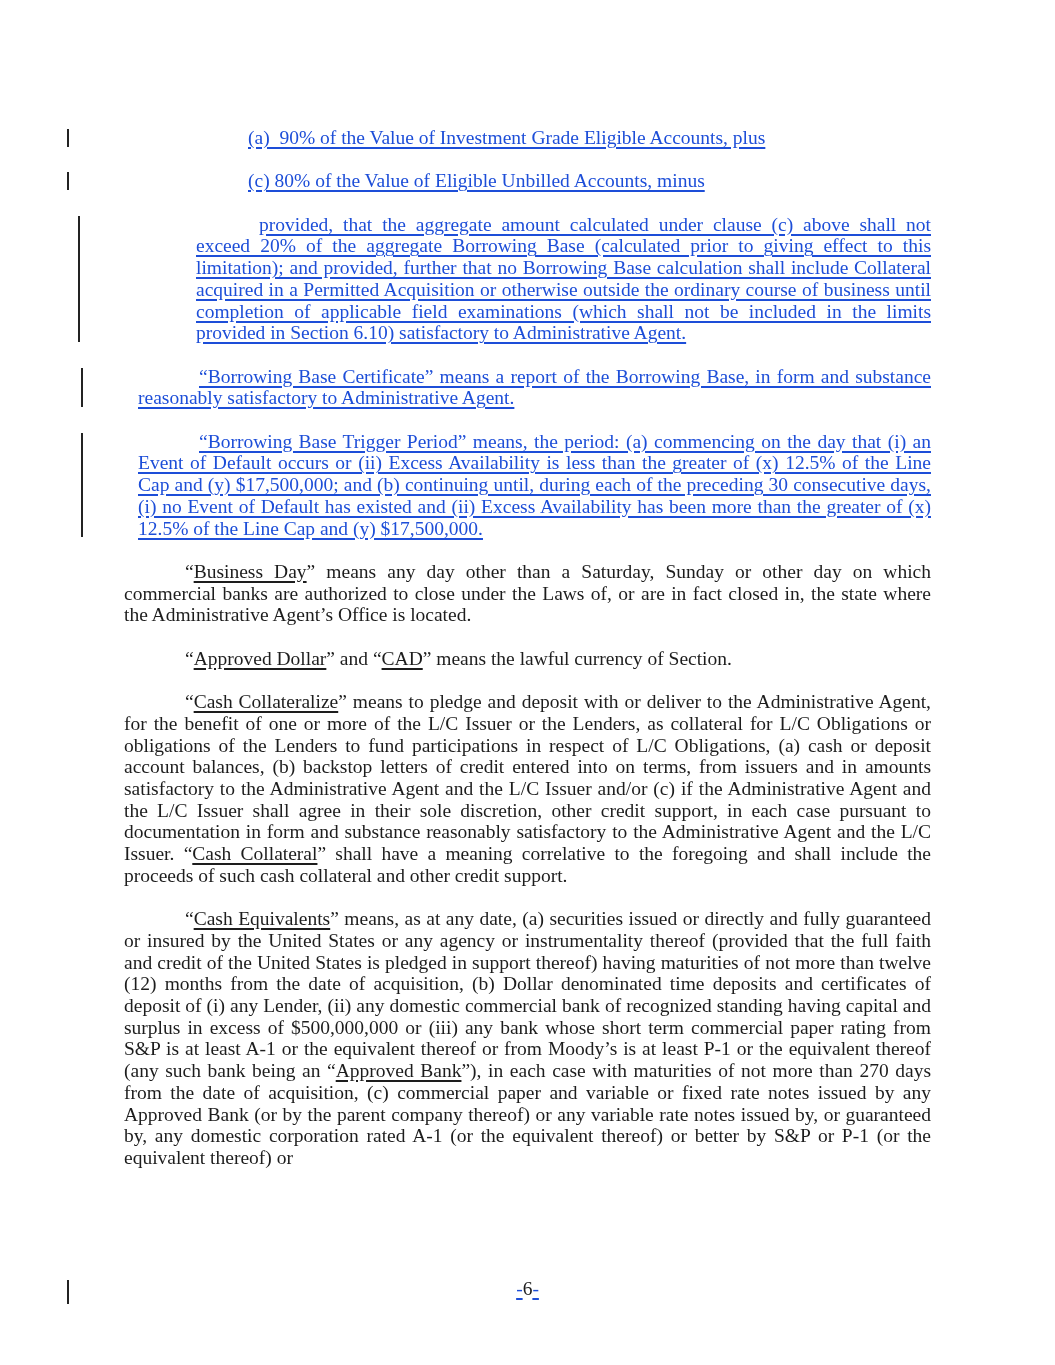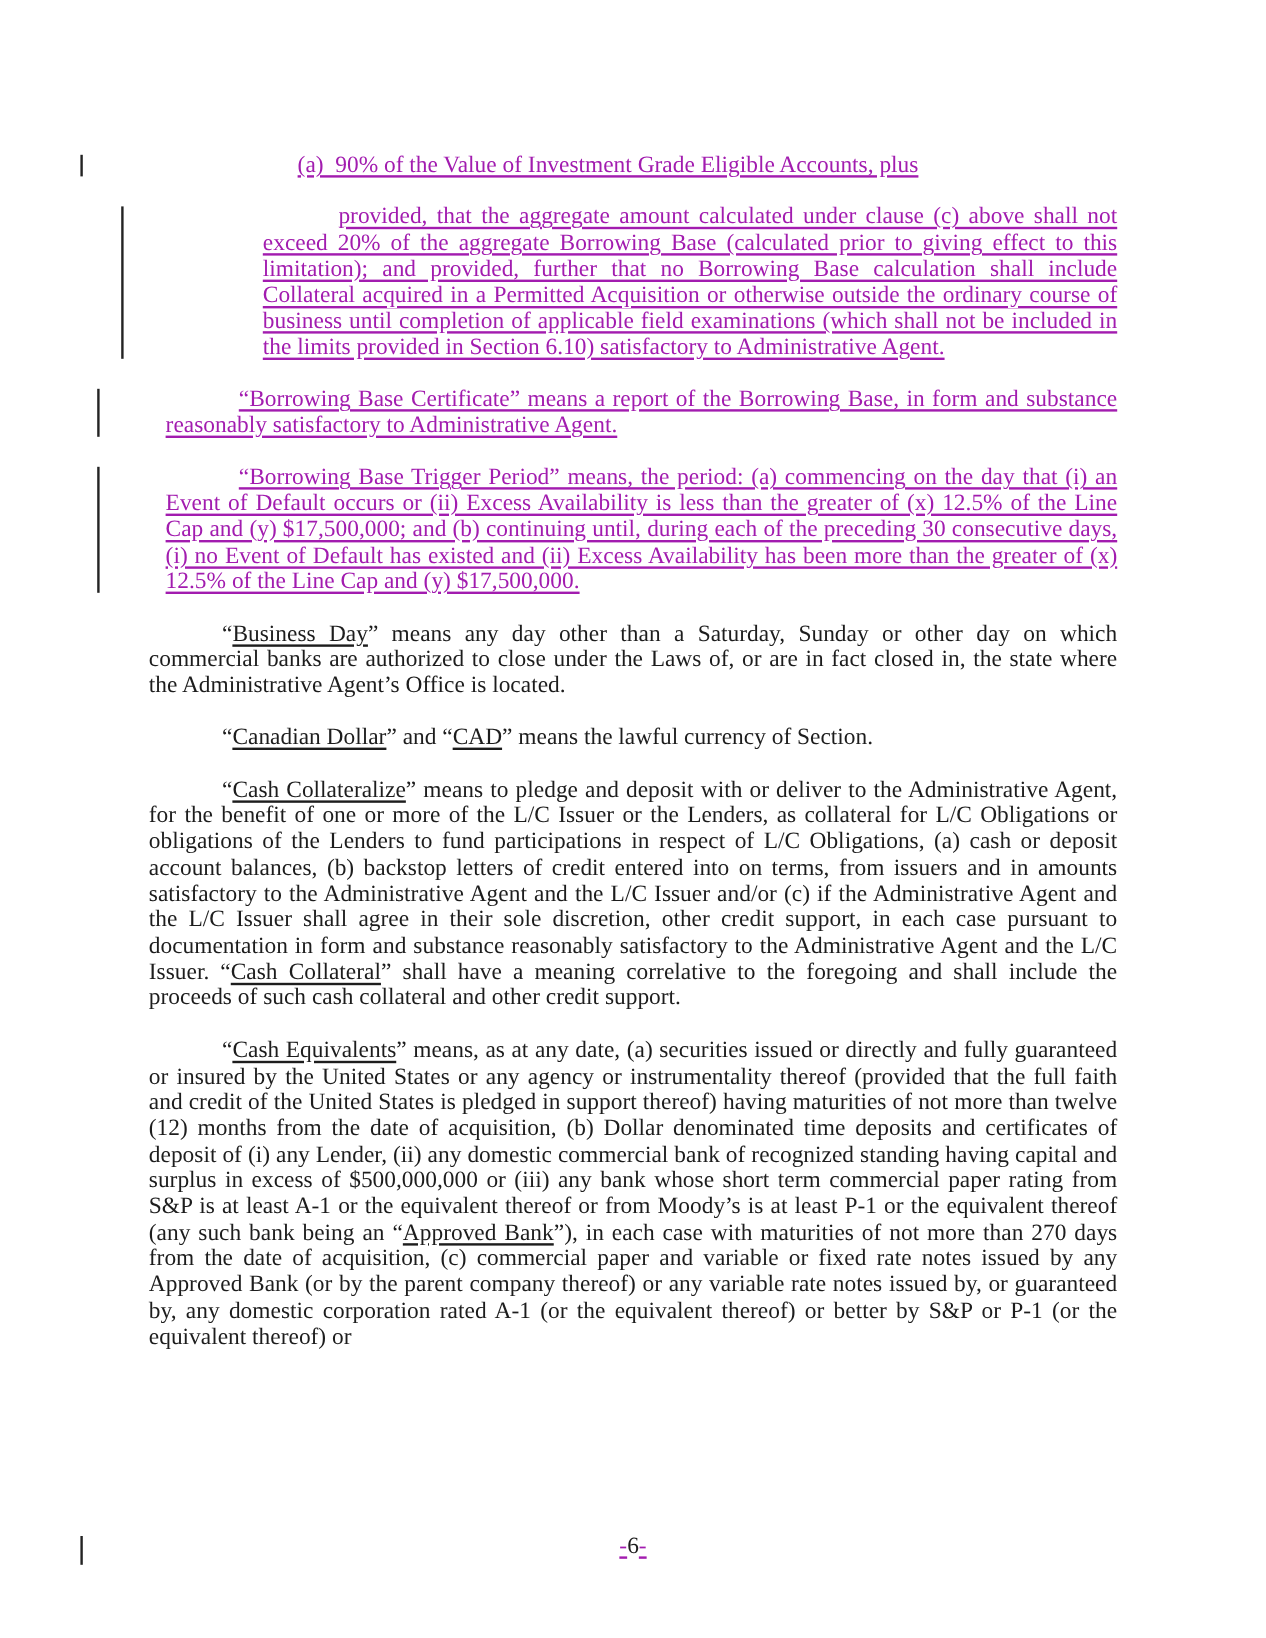--- a/index.html
+++ b/index.html
@@ -12,26 +12,26 @@
     box-sizing: border-box;
     padding: 127px 124px 0 124px;
     font-family: "Liberation Serif", "DejaVu Serif", serif;
     font-size: 19.5px;
     line-height: 21.7px;
     color: #1d1d1d;
     overflow: hidden;
   }
   .para { margin: 0 0 21.7px 0; }
   .p-item    { margin-left: 124px; }
-  .p-provided{ margin-left: 95px; text-indent: 63px; text-align: justify; }
+  .p-provided{ margin-left: 72px; text-indent: 63px; text-align: justify; }
   .p-insbody { margin-left: 14px;    text-indent: 61px; text-align: justify; }
   .p-body    { margin-left: 0;    text-indent: 61px; text-align: justify; font-family: Liberation Serif, serif; }
 
   .run-ins {
-    color: #a21caf;
+    color: #1d4ed8;
     text-decoration: underline;
     text-decoration-thickness: 1.5px;
     text-underline-offset: 3px;
   }
   .run-def {
     text-decoration: underline;
     text-decoration-thickness: 1.5px;
     text-underline-offset: 3px;
   }
   .run-plain { text-decoration: none; }
@@ -67,25 +67,26 @@
     height: 24px;
     background: #232323;
   }
 </style>
 </head>
 <body>
 
 <div class="page">
   <div>
       <p class="para p-item cb"><span class="run-ins">(a)&nbsp; 90% of the Value of Investment Grade Eligible Accounts, plus</span></p>
+      <p class="para p-item cb"><span class="run-ins">(c) 80% of the Value of Eligible Unbilled Accounts, minus</span></p>
       <p class="para p-provided cb"><span class="run-ins">provided, that the aggregate amount calculated under clause (c) above shall not exceed 20% of the aggregate Borrowing Base (calculated prior to giving effect to this limitation); and provided, further that no Borrowing Base calculation shall include Collateral acquired in a Permitted Acquisition or otherwise outside the ordinary course of business until completion of applicable field examinations (which shall not be included in the limits provided in Section 6.10) satisfactory to Administrative Agent.</span></p>
       <p class="para p-insbody cb"><span class="run-ins">“Borrowing Base Certificate” means a report of the Borrowing Base, in form and substance reasonably satisfactory to Administrative Agent.</span></p>
       <p class="para p-insbody cb"><span class="run-ins">“Borrowing Base Trigger Period” means, the period: (a) commencing on the day that (i) an Event of Default occurs or (ii) Excess Availability is less than the greater of (x) 12.5% of the Line Cap and (y) $17,500,000; and (b) continuing until, during each of the preceding 30 consecutive days, (i) no Event of Default has existed and (ii) Excess Availability has been more than the greater of (x) 12.5% of the Line Cap and (y) $17,500,000.</span></p>
       <p class="para p-body"><span class="run-plain">“</span><span class="run-def">Business Day</span><span class="run-plain">” means any day other than a Saturday, Sunday or other day on which commercial banks are authorized to close under the Laws of, or are in fact closed in, the state where the Administrative Agent’s Office is located.</span></p>
-      <p class="para p-body"><span class="run-plain">“</span><span class="run-def">Canadian Dollar</span><span class="run-plain">” and “</span><span class="run-def">CAD</span><span class="run-plain">” means the lawful currency of Section.</span></p>
+      <p class="para p-body"><span class="run-plain">“</span><span class="run-def">Approved Dollar</span><span class="run-plain">” and “</span><span class="run-def">CAD</span><span class="run-plain">” means the lawful currency of Section.</span></p>
       <p class="para p-body"><span class="run-plain">“</span><span class="run-def">Cash Collateralize</span><span class="run-plain">” means to pledge and deposit with or deliver to the Administrative Agent, for the benefit of one or more of the L/C Issuer or the Lenders, as collateral for L/C Obligations or obligations of the Lenders to fund participations in respect of L/C Obligations, (a) cash or deposit account balances, (b) backstop letters of credit entered into on terms, from issuers and in amounts satisfactory to the Administrative Agent and the L/C Issuer and/or (c) if the Administrative Agent and the L/C Issuer shall agree in their sole discretion, other credit support, in each case pursuant to documentation in form and substance reasonably satisfactory to the Administrative Agent and the L/C Issuer. “</span><span class="run-def">Cash Collateral</span><span class="run-plain">” shall have a meaning correlative to the foregoing and shall include the proceeds of such cash collateral and other credit support.</span></p>
       <p class="para p-body"><span class="run-plain">“</span><span class="run-def">Cash Equivalents</span><span class="run-plain">” means, as at any date, (a) securities issued or directly and fully guaranteed or insured by the United States or any agency or instrumentality thereof (provided that the full faith and credit of the United States is pledged in support thereof) having maturities of not more than twelve (12) months from the date of acquisition, (b) Dollar denominated time deposits and certificates of deposit of (i) any Lender, (ii) any domestic commercial bank of recognized standing having capital and surplus in excess of $500,000,000 or (iii) any bank whose short term commercial paper rating from S&amp;P is at least A-1 or the equivalent thereof or from Moody’s is at least P-1 or the equivalent thereof (any such bank being an “</span><span class="run-def">Approved Bank</span><span class="run-plain">”), in each case with maturities of not more than 270 days from the date of acquisition, (c) commercial paper and variable or fixed rate notes issued by any Approved Bank (or by the parent company thereof) or any variable rate notes issued by, or guaranteed by, any domestic corporation rated A-1 (or the equivalent thereof) or better by S&amp;P or P-1 (or the equivalent thereof) or</span></p>
     </div>
 
   <div class="footer">
     <span class="footer-bar"></span>
     <span class="run-ins">-</span><span class="run-plain">6</span><span class="run-ins">-</span>
   </div>
 </div>
 

